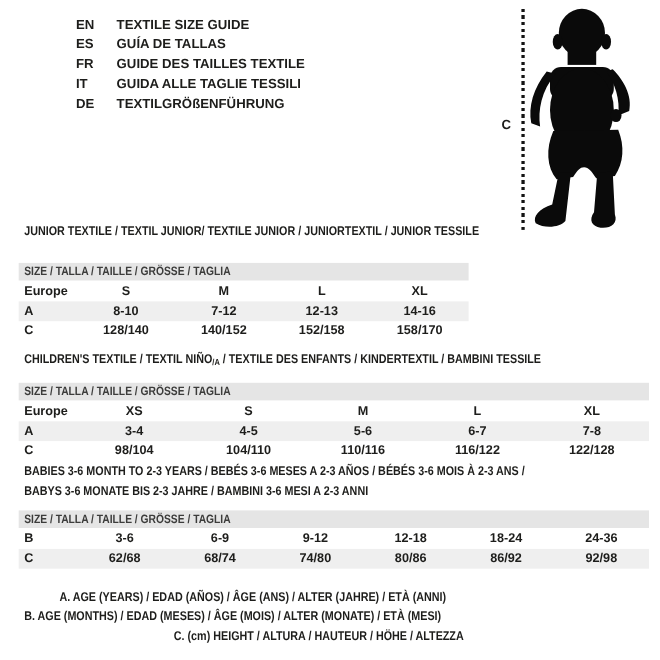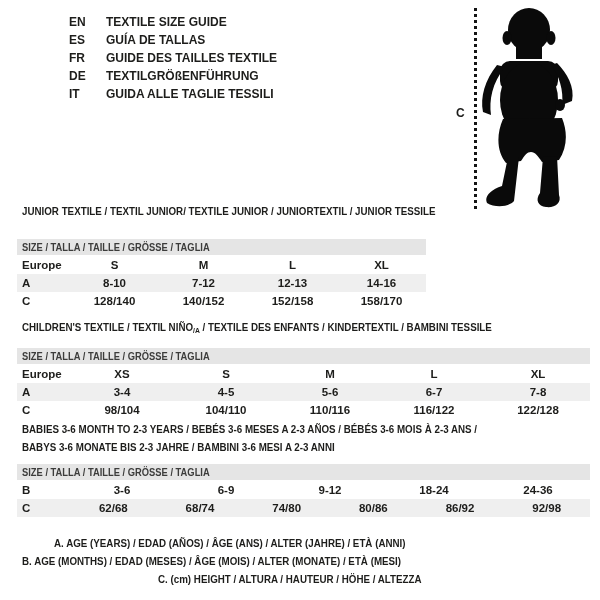--- a/index.html
+++ b/index.html
@@ -51,26 +51,26 @@
     </div>
     <div class="lang-row">
       <span class="lang-code">ES</span>
       <span class="lang-label">GUÍA DE TALLAS</span>
     </div>
     <div class="lang-row">
       <span class="lang-code">FR</span>
       <span class="lang-label">GUIDE DES TAILLES TEXTILE</span>
     </div>
     <div class="lang-row">
+      <span class="lang-code">IT</span>
+      <span class="lang-label">GUIDA ALLE TAGLIE TESSILI</span>
+    </div>
+    <div class="lang-row">
       <span class="lang-code">DE</span>
       <span class="lang-label">TEXTILGRÖßENFÜHRUNG</span>
-    </div>
-    <div class="lang-row">
-      <span class="lang-code">IT</span>
-      <span class="lang-label">GUIDA ALLE TAGLIE TESSILI</span>
     </div>
   </div>
 
   <div class="measure-line"></div>
   <div class="measure-label">C</div>
   <svg class="baby" width="100" height="205" viewBox="0 0 100 205" aria-hidden="true">
     <g fill="#0a0a0a">
       <ellipse cx="50" cy="25" rx="21" ry="22"></ellipse>
       <ellipse cx="28" cy="33" rx="4.5" ry="7"></ellipse>
       <ellipse cx="72" cy="33" rx="4.5" ry="7"></ellipse>
@@ -155,20 +155,21 @@
   </div>
   <div class="table" style="top:464px;width:573px">
     <div class="thead">
       <span class="cond">SIZE / TALLA / TAILLE / GRÖSSE / TAGLIA</span>
     </div>
     <div class="trow">
       <span class="tlabel">B</span>
       <span class="tcell">3-6</span>
       <span class="tcell">6-9</span>
       <span class="tcell">9-12</span>
+      <span class="tcell">12-18</span>
       <span class="tcell">18-24</span>
       <span class="tcell">24-36</span>
     </div>
     <div class="trow alt">
       <span class="tlabel">C</span>
       <span class="tcell">62/68</span>
       <span class="tcell">68/74</span>
       <span class="tcell">74/80</span>
       <span class="tcell">80/86</span>
       <span class="tcell">86/92</span>

